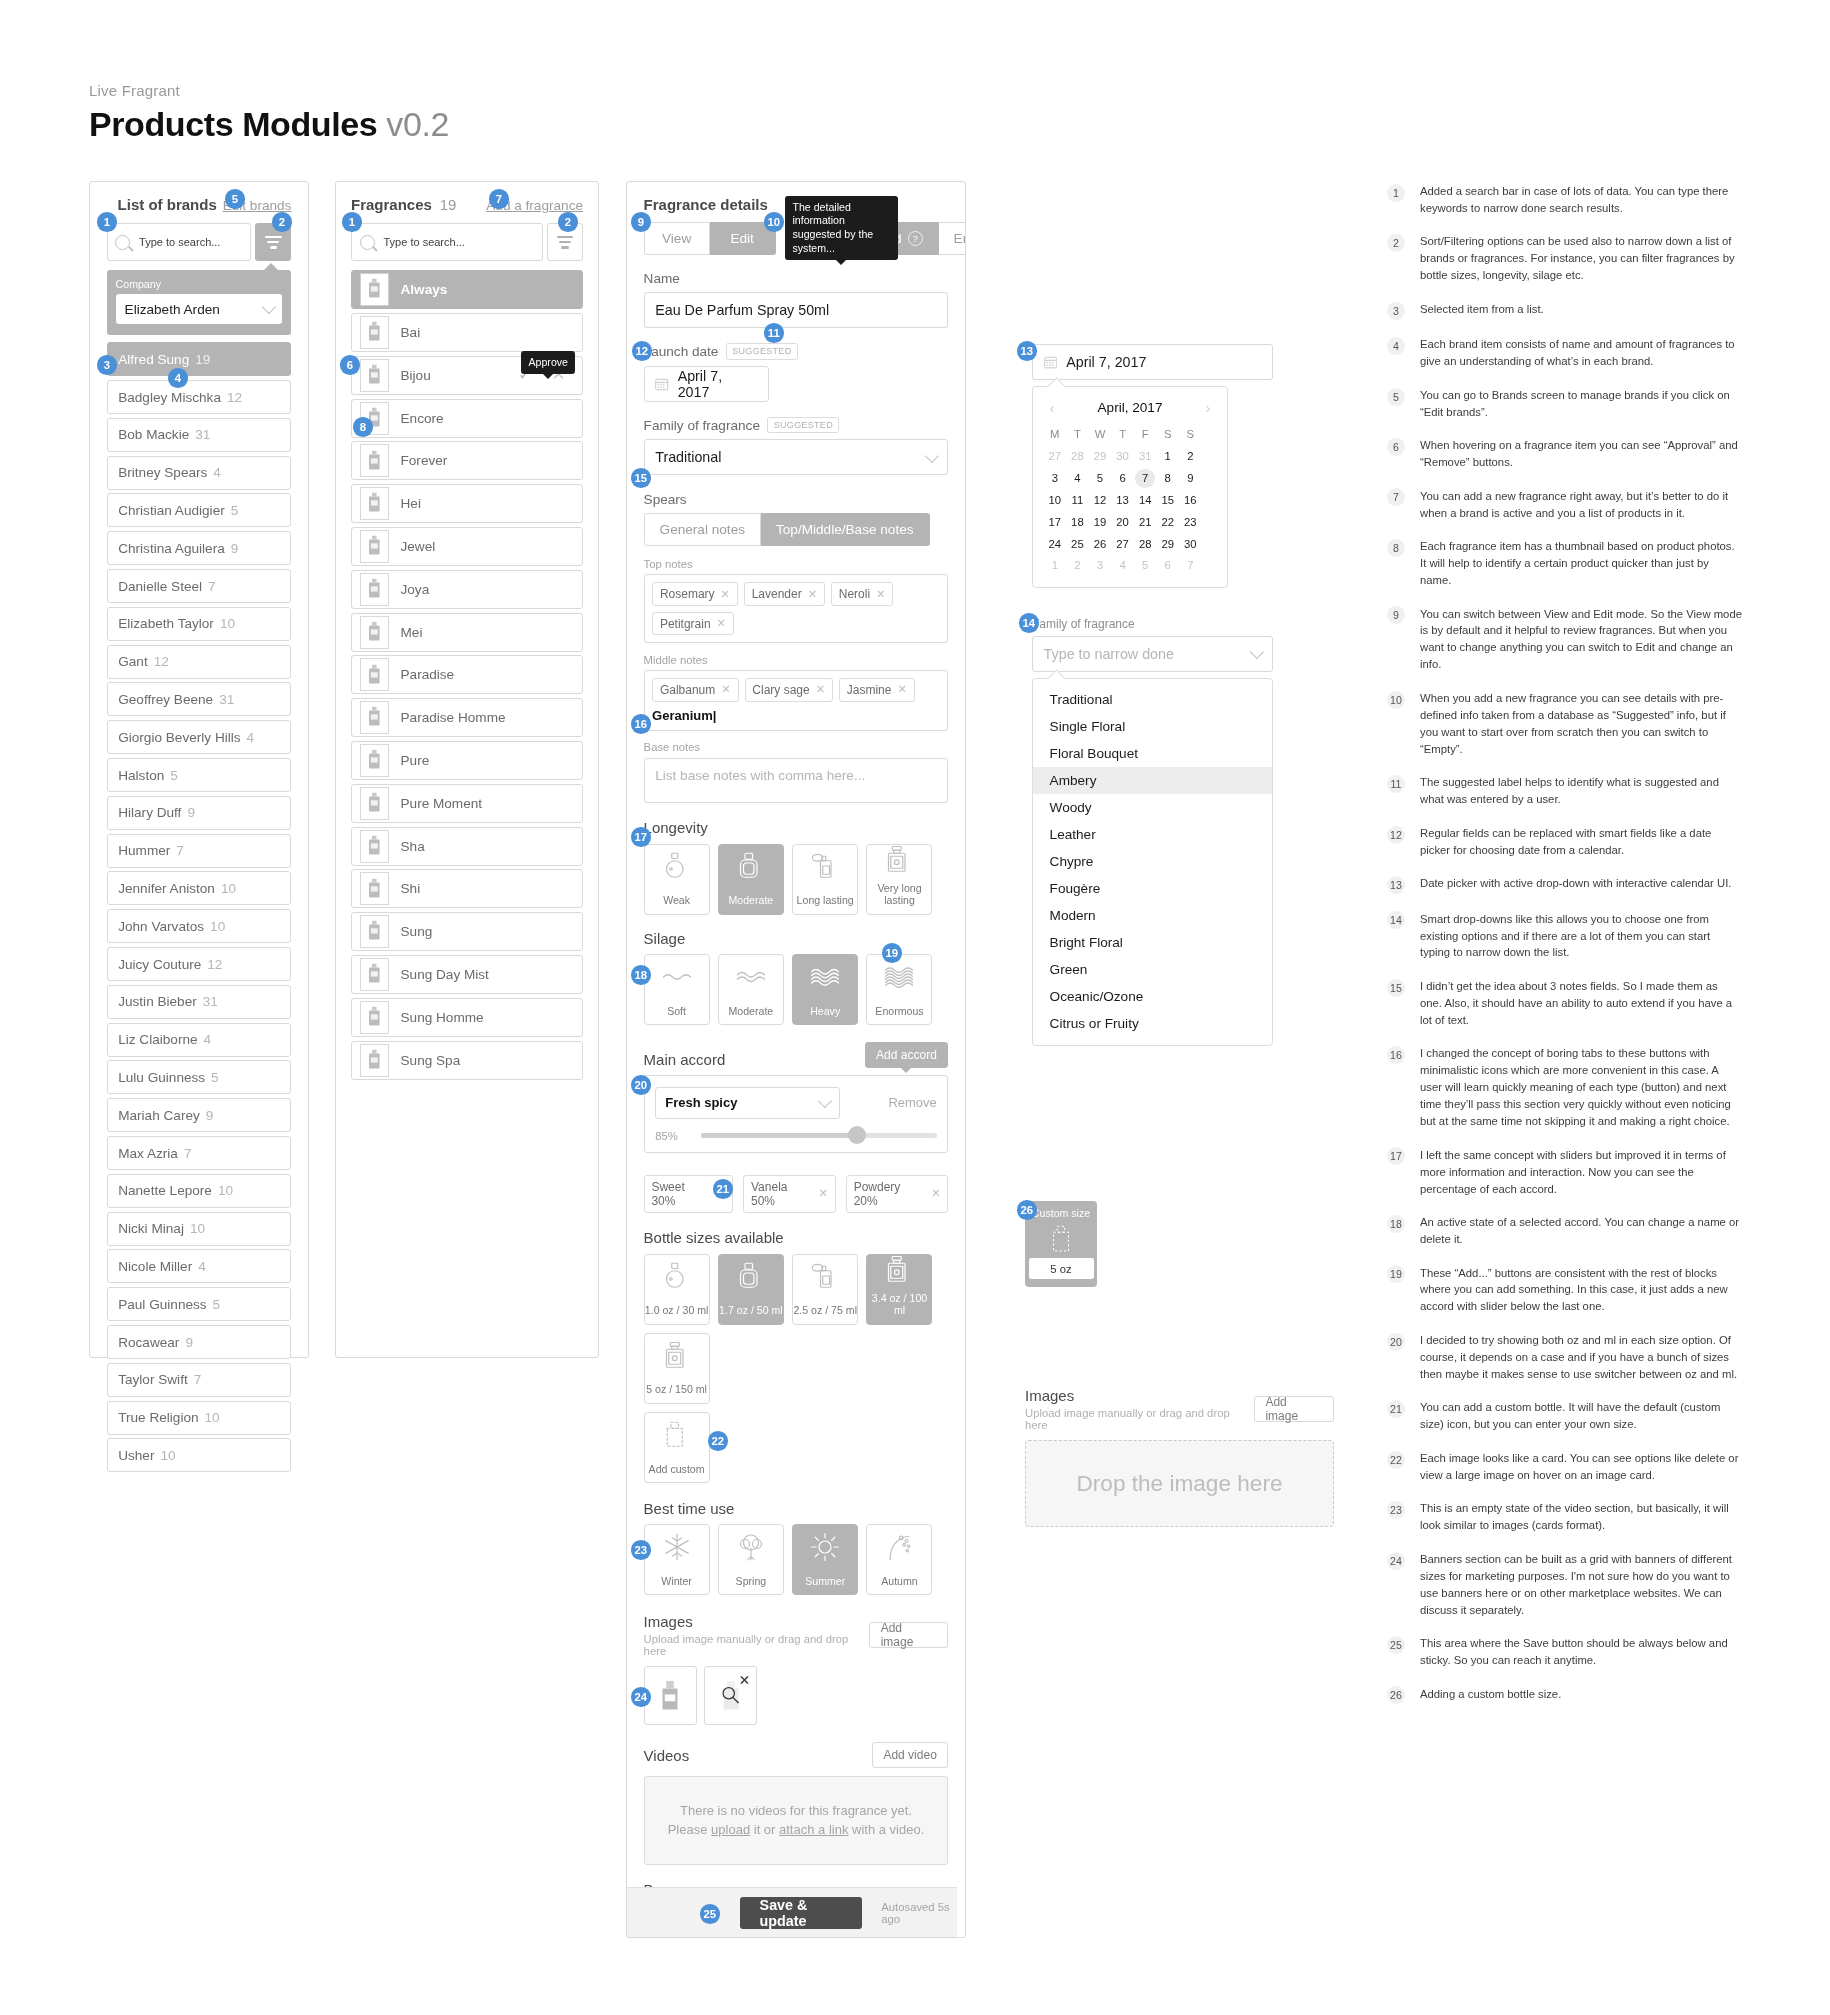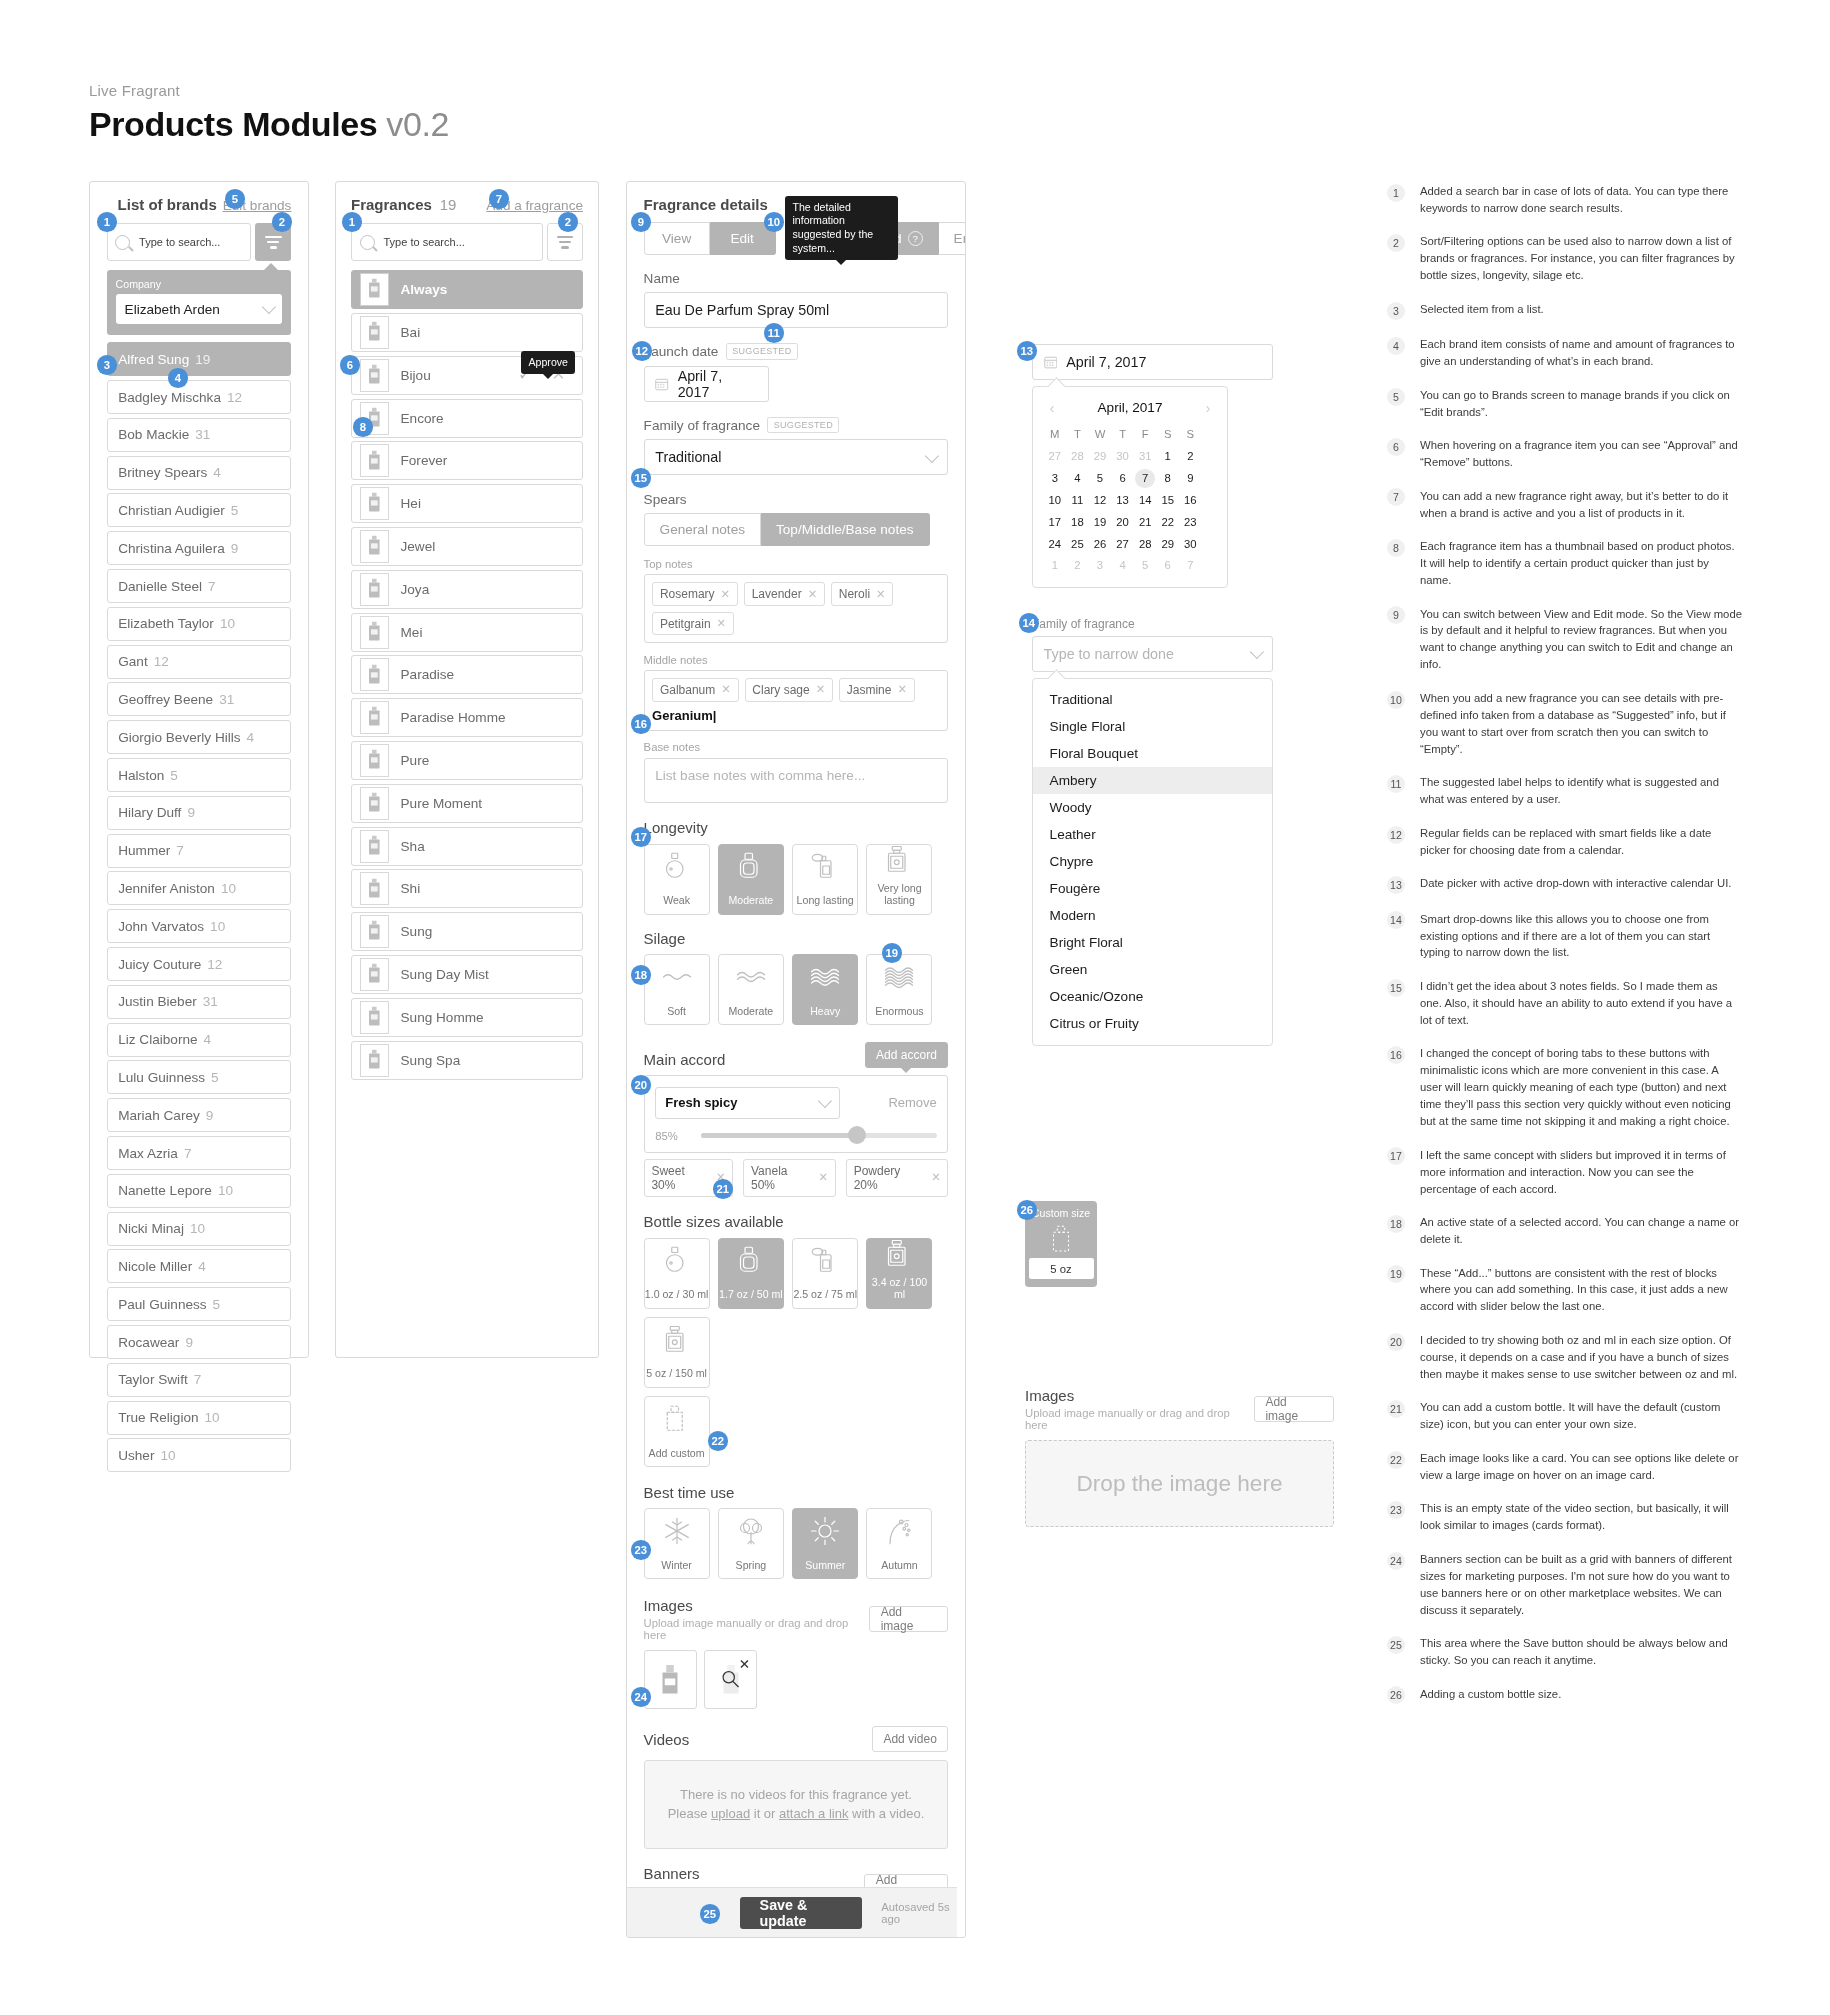--- a/index.html
+++ b/index.html
@@ -806,21 +806,21 @@
           <span class="rm">Remove</span>
         </div>
         <div class="slider-wrap">
           <span class="pct">85%</span>
           <div class="track">
             <div class="fill"></div>
             <div class="knob"></div>
           </div>
         </div>
       </div>
-      <div style="display:flex;gap:10px;margin-top:6px;" id="accord-tags">
+      <div style="display:flex;gap:10px;margin-top:22px;" id="accord-tags">
           <span class="tag">Sweet 30%<span class="x">✕</span></span>
           <span class="tag">Vanela 50%<span class="x">✕</span></span>
           <span class="tag">Powdery 20%<span class="x">✕</span></span>
         </div>
     </div>
 
     <div style="margin-top:16.6px;">
       <div class="sec-t">Bottle sizes available</div>
       <div class="icgrid" id="bottles1" style="margin-top:7.5px;">
           <div class="ic">

